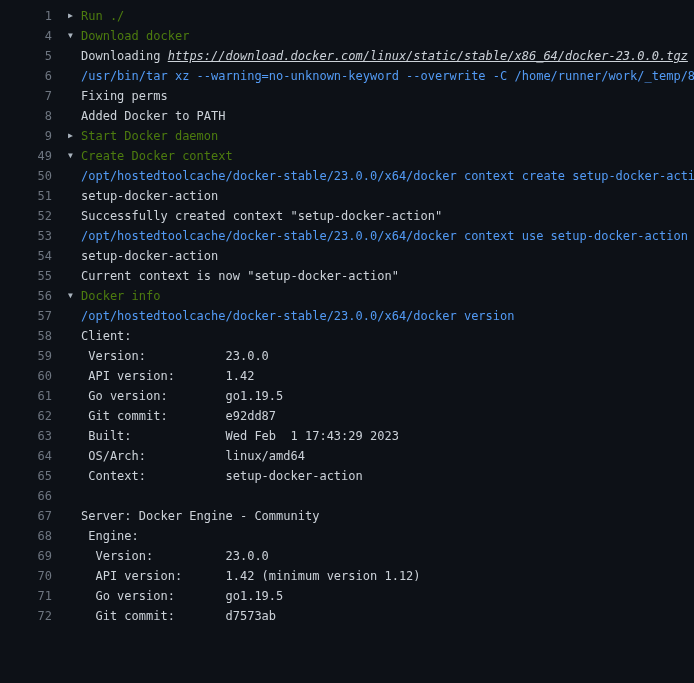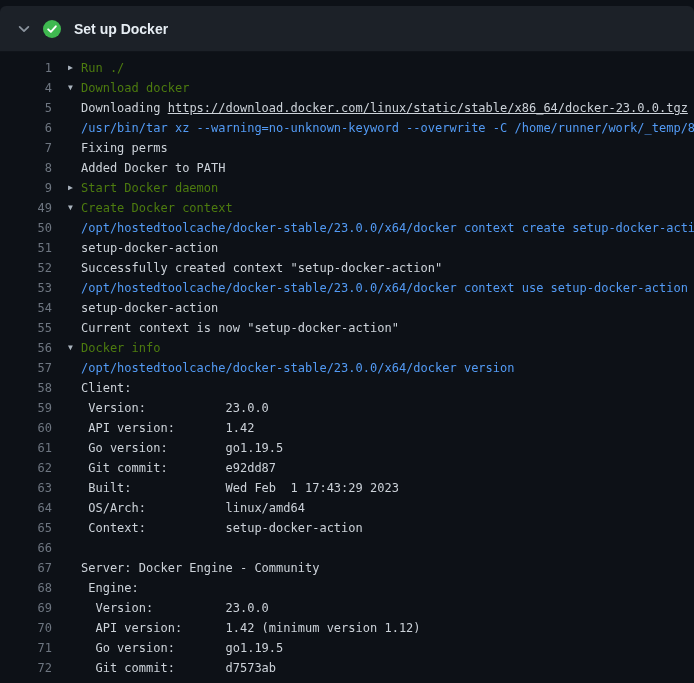--- a/index.html
+++ b/index.html
@@ -59,37 +59,23 @@
   }
   .arrow {
     flex:0 0 13px;
     color:#aab4be;
     font-size:8px;
     line-height:20px;
   }
   .txt { color:#ccd2d9; }
   .txt.command { color:#539bf5; }
   .txt.group { color:#4d7c0f; }
-  .log-link { color:#ccd2d9; text-decoration:underline; cursor:pointer; }
+  .log-link { color:#ccd2d9; text-decoration:underline; cursor:pointer;font-style:italic; }
 </style>
 </head>
 <body>
 
 <div class="wrap">
 
-  <div class="step-header">
-    <span class="chev-icon">
-      <svg width="14" height="14" viewBox="0 0 16 16">
-        <path d="M3 5.5 L8 10.5 L13 5.5" stroke="#8b949e" stroke-width="2" fill="none" stroke-linecap="round" stroke-linejoin="round"></path>
-      </svg>
-    </span>
-    <span class="check-icon">
-      <svg width="18" height="18" viewBox="0 0 16 16">
-        <circle cx="8" cy="8" r="8" fill="#3fb950"></circle>
-        <path d="M4.6 8.3 L7 10.6 L11.4 5.6" stroke="#ffffff" stroke-width="1.7" fill="none" stroke-linecap="round" stroke-linejoin="round"></path>
-      </svg>
-    </span>
-    <span class="step-title">Set up Docker</span>
-  </div>
 
   <div class="log-area"><div class="log-line"><span class="ln">1</span><span class="arrow">▶</span><span class="txt group">Run ./</span></div><div class="log-line"><span class="ln">4</span><span class="arrow">▼</span><span class="txt group">Download docker</span></div><div class="log-line"><span class="ln">5</span><span class="arrow"></span><span class="txt link">Downloading <a class="log-link">https://download.docker.com/linux/static/stable/x86_64/docker-23.0.0.tgz</a></span></div><div class="log-line"><span class="ln">6</span><span class="arrow"></span><span class="txt command">/usr/bin/tar xz --warning=no-unknown-keyword --overwrite -C /home/runner/work/_temp/8c9</span></div><div class="log-line"><span class="ln">7</span><span class="arrow"></span><span class="txt plain">Fixing perms</span></div><div class="log-line"><span class="ln">8</span><span class="arrow"></span><span class="txt plain">Added Docker to PATH</span></div><div class="log-line"><span class="ln">9</span><span class="arrow">▶</span><span class="txt group">Start Docker daemon</span></div><div class="log-line"><span class="ln">49</span><span class="arrow">▼</span><span class="txt group">Create Docker context</span></div><div class="log-line"><span class="ln">50</span><span class="arrow"></span><span class="txt command">/opt/hostedtoolcache/docker-stable/23.0.0/x64/docker context create setup-docker-action</span></div><div class="log-line"><span class="ln">51</span><span class="arrow"></span><span class="txt plain">setup-docker-action</span></div><div class="log-line"><span class="ln">52</span><span class="arrow"></span><span class="txt plain">Successfully created context "setup-docker-action"</span></div><div class="log-line"><span class="ln">53</span><span class="arrow"></span><span class="txt command">/opt/hostedtoolcache/docker-stable/23.0.0/x64/docker context use setup-docker-action</span></div><div class="log-line"><span class="ln">54</span><span class="arrow"></span><span class="txt plain">setup-docker-action</span></div><div class="log-line"><span class="ln">55</span><span class="arrow"></span><span class="txt plain">Current context is now "setup-docker-action"</span></div><div class="log-line"><span class="ln">56</span><span class="arrow">▼</span><span class="txt group">Docker info</span></div><div class="log-line"><span class="ln">57</span><span class="arrow"></span><span class="txt command">/opt/hostedtoolcache/docker-stable/23.0.0/x64/docker version</span></div><div class="log-line"><span class="ln">58</span><span class="arrow"></span><span class="txt plain">Client:</span></div><div class="log-line"><span class="ln">59</span><span class="arrow"></span><span class="txt plain"> Version:           23.0.0</span></div><div class="log-line"><span class="ln">60</span><span class="arrow"></span><span class="txt plain"> API version:       1.42</span></div><div class="log-line"><span class="ln">61</span><span class="arrow"></span><span class="txt plain"> Go version:        go1.19.5</span></div><div class="log-line"><span class="ln">62</span><span class="arrow"></span><span class="txt plain"> Git commit:        e92dd87</span></div><div class="log-line"><span class="ln">63</span><span class="arrow"></span><span class="txt plain"> Built:             Wed Feb  1 17:43:29 2023</span></div><div class="log-line"><span class="ln">64</span><span class="arrow"></span><span class="txt plain"> OS/Arch:           linux/amd64</span></div><div class="log-line"><span class="ln">65</span><span class="arrow"></span><span class="txt plain"> Context:           setup-docker-action</span></div><div class="log-line"><span class="ln">66</span><span class="arrow"></span><span class="txt plain"></span></div><div class="log-line"><span class="ln">67</span><span class="arrow"></span><span class="txt plain">Server: Docker Engine - Community</span></div><div class="log-line"><span class="ln">68</span><span class="arrow"></span><span class="txt plain"> Engine:</span></div><div class="log-line"><span class="ln">69</span><span class="arrow"></span><span class="txt plain">  Version:          23.0.0</span></div><div class="log-line"><span class="ln">70</span><span class="arrow"></span><span class="txt plain">  API version:      1.42 (minimum version 1.12)</span></div><div class="log-line"><span class="ln">71</span><span class="arrow"></span><span class="txt plain">  Go version:       go1.19.5</span></div><div class="log-line"><span class="ln">72</span><span class="arrow"></span><span class="txt plain">  Git commit:       d7573ab</span></div></div>
 
 </div>
 
 </body></html>

